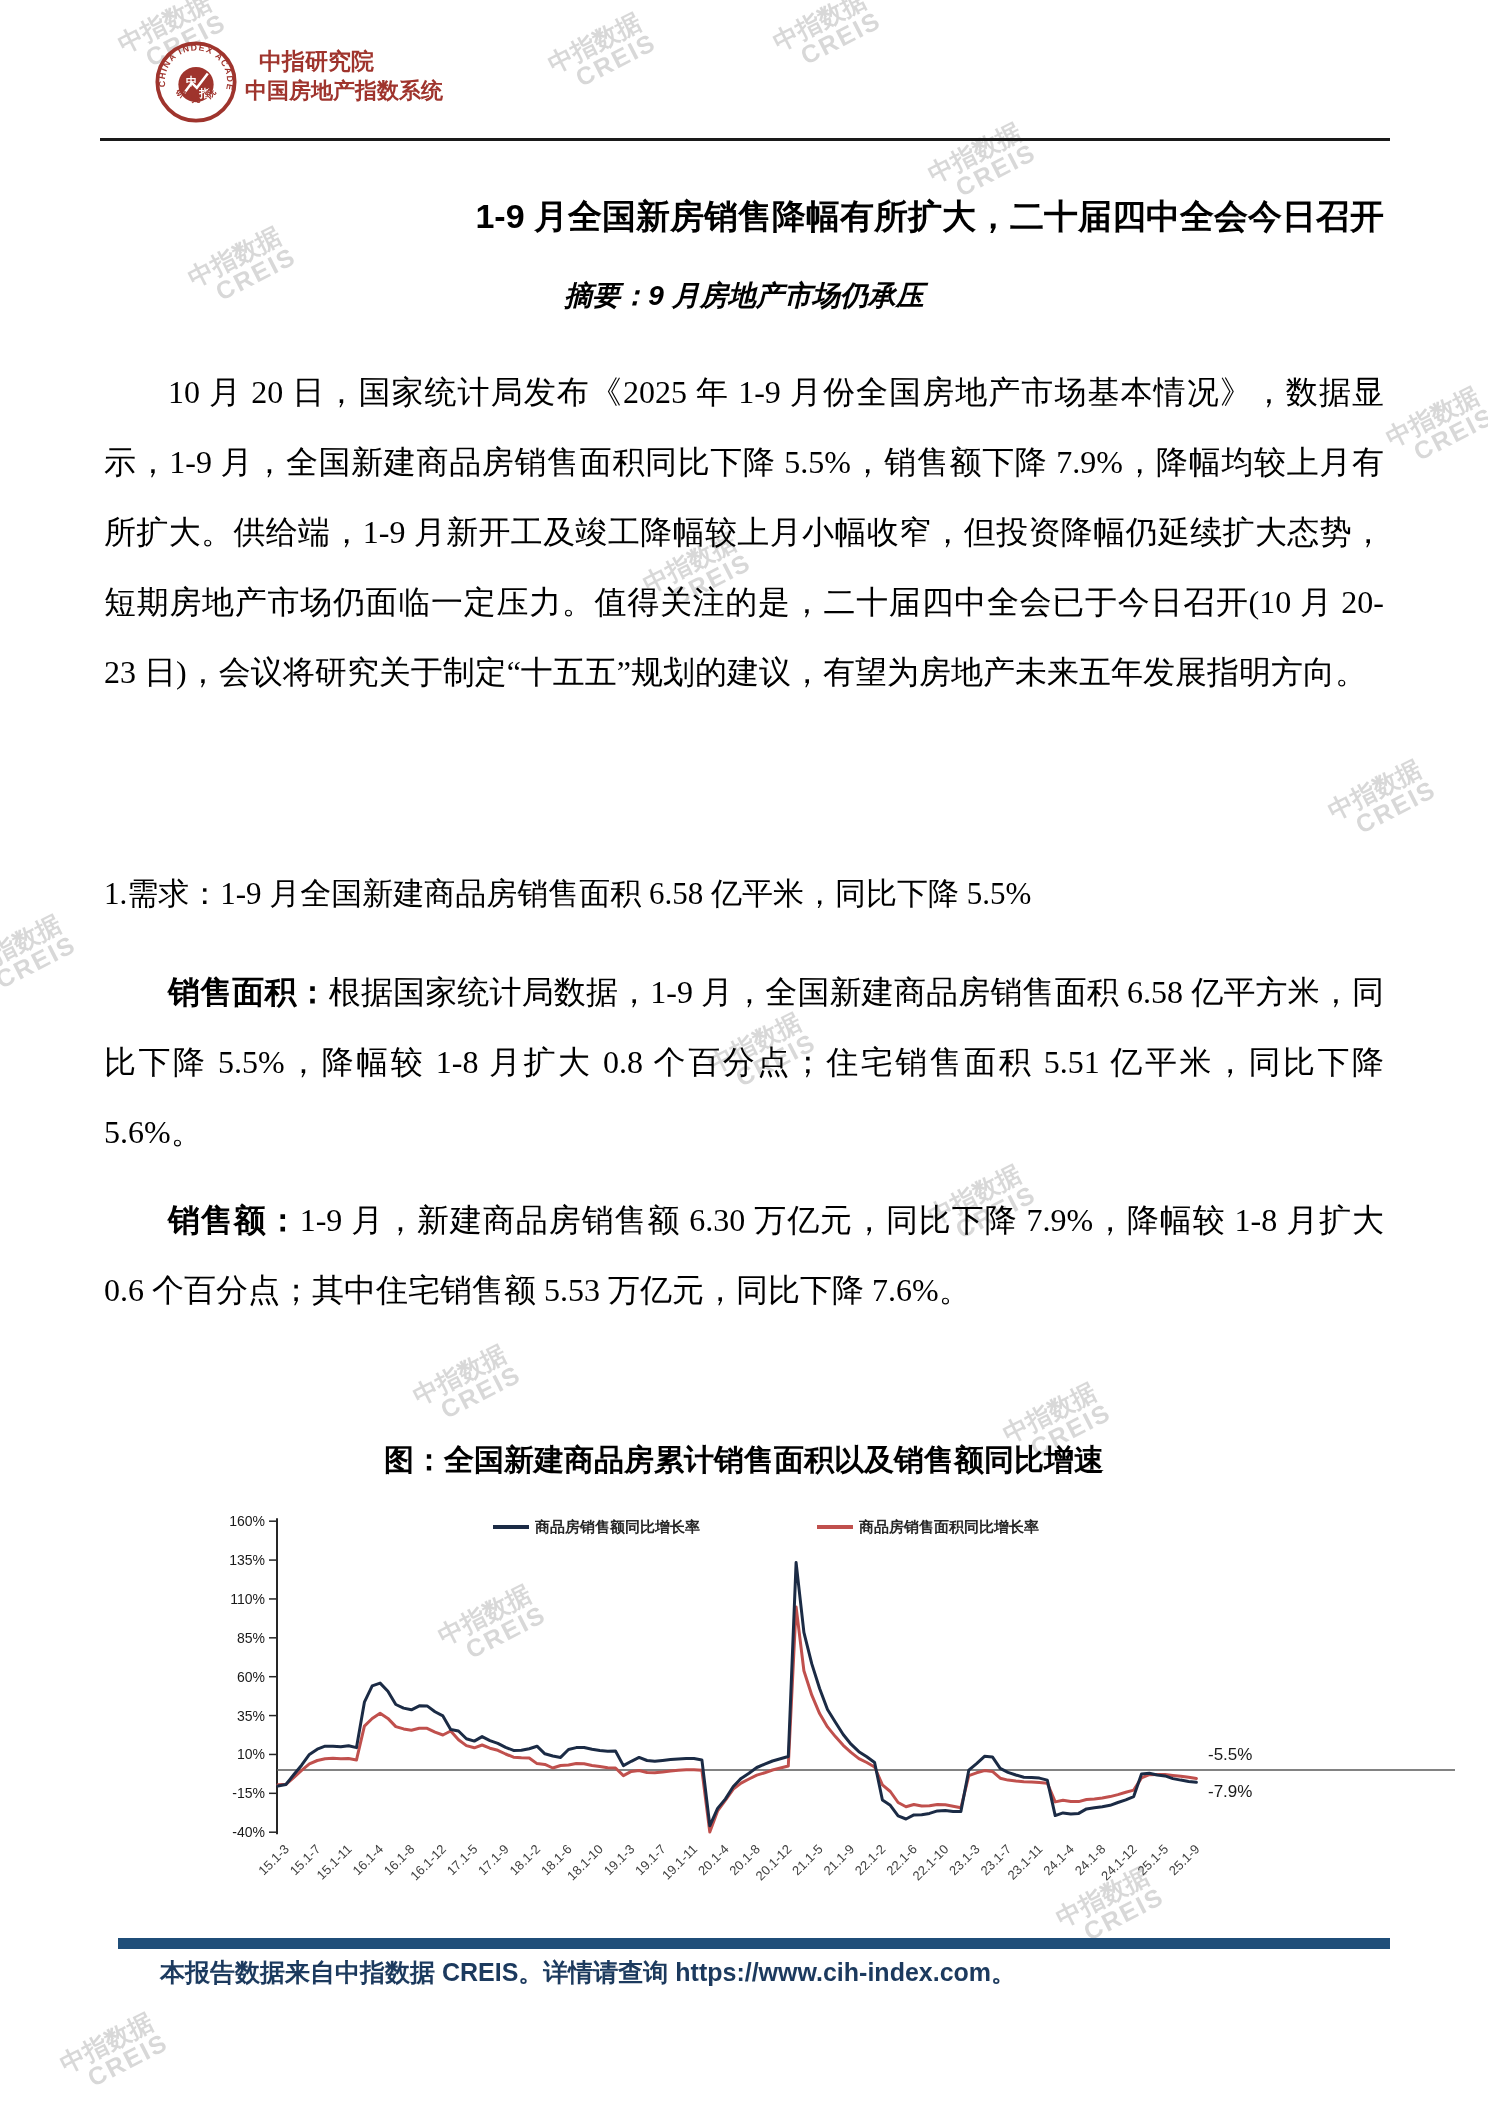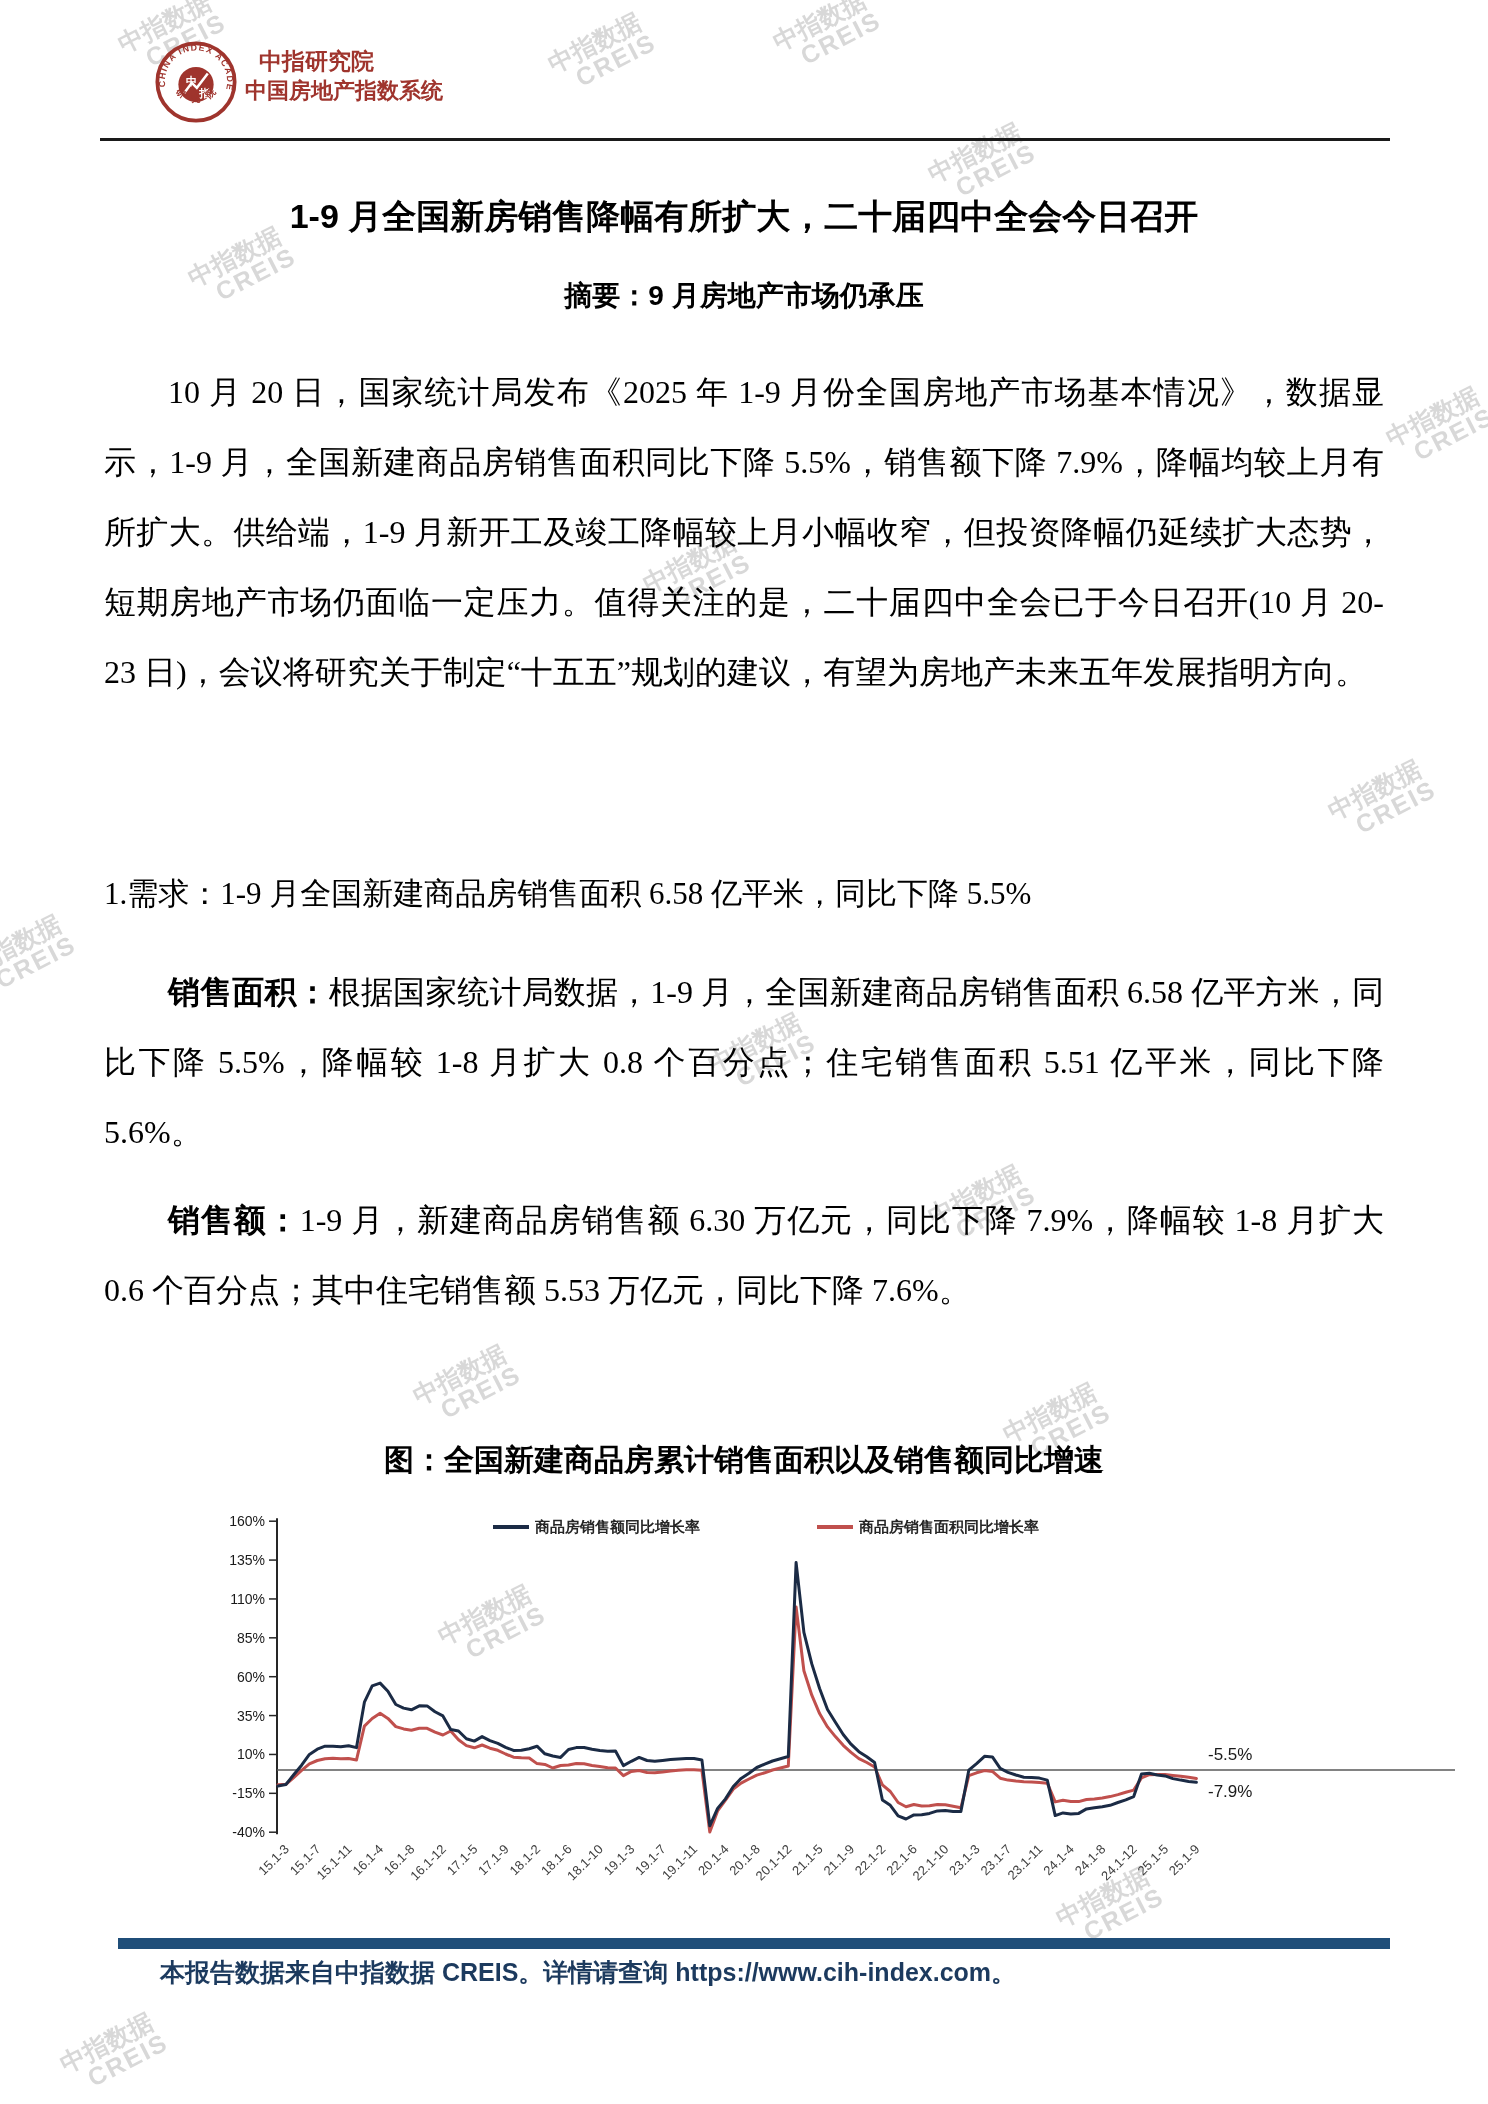--- a/index.html
+++ b/index.html
@@ -16,24 +16,24 @@
   }
   .wm .l2{padding-left:18px;letter-spacing:2px;display:block;}
   
   #seal{left:154px;top:40px;z-index:2;}
   .hdr-org{left:245px;top:46px;font-family:"Liberation Sans",sans-serif;font-weight:bold;
     font-size:23px;color:#9f342d;z-index:2;margin-left:14px;}
   .hdr-sys{left:245px;top:76px;font-family:"Liberation Sans",sans-serif;font-weight:bold;
     font-size:22px;color:#9f342d;z-index:2;}
   .hdr-rule{left:100px;top:138px;width:1290px;height:3px;background:#1a1a1a;z-index:2;}
   
-  .title{left:104px;top:194px;width:1280px;text-align:center;
+  .title{left:104px;top:194px;width:1280px;text-align:right;
     font-family:"Liberation Sans",sans-serif;font-weight:bold;font-size:34px;z-index:2;}
   .abstract{left:104px;top:277px;width:1280px;text-align:center;
-    font-family:"Liberation Sans",sans-serif;font-weight:bold;font-size:28px;z-index:2;}
+    font-family:"Liberation Sans",sans-serif;font-weight:bold;font-size:28px;z-index:2;font-style:italic;}
   .para{left:104px;width:1280px;font-size:32px;line-height:70px;
     text-align:justify;text-indent:2em;z-index:2;}
   .para .lead{font-weight:bold;margin-top:21px;}
   .p1{top:357px;}
   .sec-heading{left:104px;top:872px;width:1280px;font-weight:normal;font-size:31px;
     line-height:44px;z-index:2;}
   .p2{top:957px;}
   .p3{top:1185px;}
   .chart-title{left:104px;top:1412px;width:1280px;text-align:center;
     font-family:"Liberation Sans",sans-serif;font-weight:bold;font-size:30px;z-index:2;margin-top:28px;}

